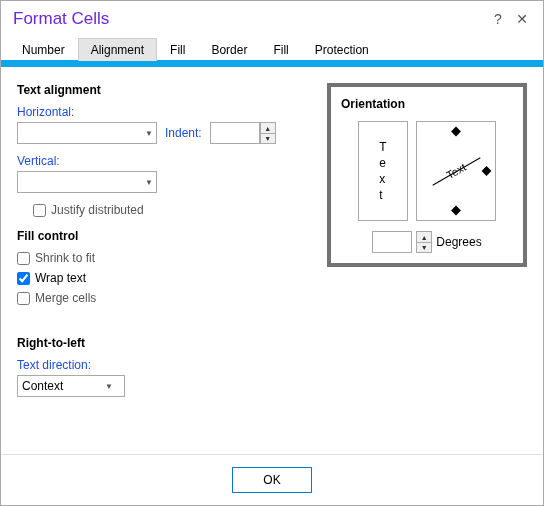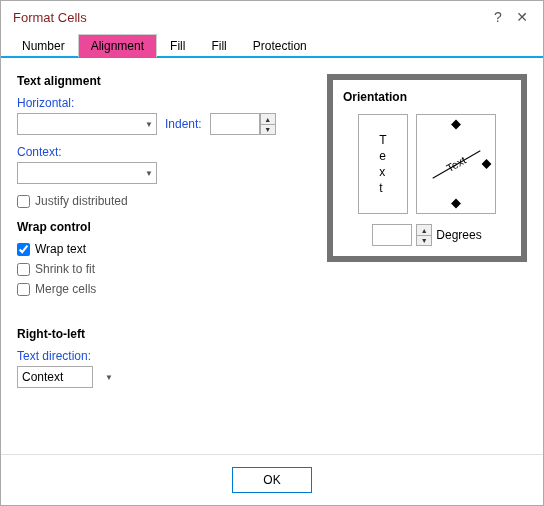--- a/index.html
+++ b/index.html
@@ -23,55 +23,55 @@
     }
     .title-bar {
       background: #fff;
       padding: 8px 12px 0 12px;
       display: flex;
       align-items: center;
       justify-content: space-between;
       border-bottom: none;
     }
     .title-bar-text {
-      font-size: 13px;
+      font-size: 17px;
       font-weight: 400;
-      color: #7f1d1d;
+      color: #6d28d9;
     }
     .title-bar-icons {
       display: flex;
       gap: 6px;
       align-items: center;
     }
     .title-icon {
       font-size: 14px;
       color: #555;
       cursor: pointer;
       width: 18px;
       text-align: center;
     }
     .tabs {
       display: flex;
-      border-bottom: 2px solid #0ea5e9;
+      border-bottom: 7px solid #0ea5e9;
       padding: 4px 8px 0 8px;
       margin-top: 4px;
     }
     .tab {
       padding: 4px 12px;
       font-size: 12px;
       cursor: pointer;
       color: #000;
       border: 1px solid transparent;
       border-bottom: none;
       background: transparent;
       position: relative;
       bottom: -1px;
     }
     .tab.active {
-      background: #ec4899;
+      background: #e5e5e5;
       border-color: #ccc;
       border-bottom-color: #fff;
       z-index: 1;
     }
     .content {
       padding: 16px 16px;
       flex: 1;
       display: flex;
       flex-direction: column;
     }
@@ -181,21 +181,21 @@
       position: absolute;
       right: 4px;
       top: 50%;
       transform: translateY(-50%);
       pointer-events: none;
       font-size: 8px;
       color: #555;
     }
     
     .orientation-panel {
-      border: 6px solid #737373;
+      border: 4px solid #737373;
       padding: 10px;
       background: #fff;
     }
     .orientation-title {
       font-size: 12px;
       font-weight: 600;
       margin-bottom: 10px;
     }
     .orientation-visual {
       display: flex;
@@ -296,20 +296,23 @@
 
   <div class="tabs">
     <div class="tab">
       <span>Number</span>
     </div>
     <div class="tab active">
       <span>Alignment</span>
     </div>
     <div class="tab">
       <span>Fill</span>
+    </div>
+    <div class="tab">
+      <span>Border</span>
     </div>
     <div class="tab">
       <span>Fill</span>
     </div>
     <div class="tab">
       <span>Protection</span>
     </div>
   </div>
 
   <div class="content">
@@ -333,64 +336,64 @@
               <input type="text" class="indent-input" style="">
               <div class="spin-wrapper">
                 <div class="spin-btn">▲</div>
                 <div class="spin-btn">▼</div>
               </div>
             </div>
           </div>
         </div>
 
         <div class="form-group">
-          <label class="form-label">Context:</label>
+          <label class="form-label">Vertical:</label>
           <div class="select-wrapper" style="width:140px">
             <select class="vertical-select">
               <option value=""></option>
             </select>
             <span class="select-arrow">▼</span>
           </div>
         </div>
 
-        <div style="margin-bottom:10px;">
+        <div style="margin-bottom:10px;margin-left:16px;">
           <label class="checkbox-label">
             <input type="checkbox" style="">
             <span>Justify distributed</span>
           </label>
         </div>
 
         <div class="text-control-section">
-          <div class="section-title">Wrap control</div>
-
+          <div class="section-title">Fill control</div>
+
+          <div style="margin-bottom:6px;">
+            <label class="checkbox-label">
+              <input type="checkbox" style="">
+              <span>Shrink to fit</span>
+            </label>
+          </div>
           <div style="margin-bottom:6px;">
             <label class="checkbox-label enabled">
               <input type="checkbox" checked="" style="">
               <span>Wrap text</span>
             </label>
           </div>
-          <div style="margin-bottom:6px;">
-            <label class="checkbox-label">
-              <input type="checkbox" style="">
-              <span>Shrink to fit</span>
-            </label>
-          </div>
           <div style="margin-bottom:20px;">
             <label class="checkbox-label">
               <input type="checkbox" style="">
               <span>Merge cells</span>
             </label>
           </div>
         </div>
 
         <div class="right-to-left-section">
           <div class="section-title">Right-to-left</div>
           <label class="form-label">Text direction:</label>
           <div class="select-wrapper" style="width:100px">
-            <select style="width:76px;">
+            <select style="width:108px;">
               <option>Context</option>
               <option>Left-to-Right</option>
               <option>Right-to-Left</option>
             </select>
             <span class="select-arrow">▼</span>
           </div>
         </div>
 
       </div>
 

